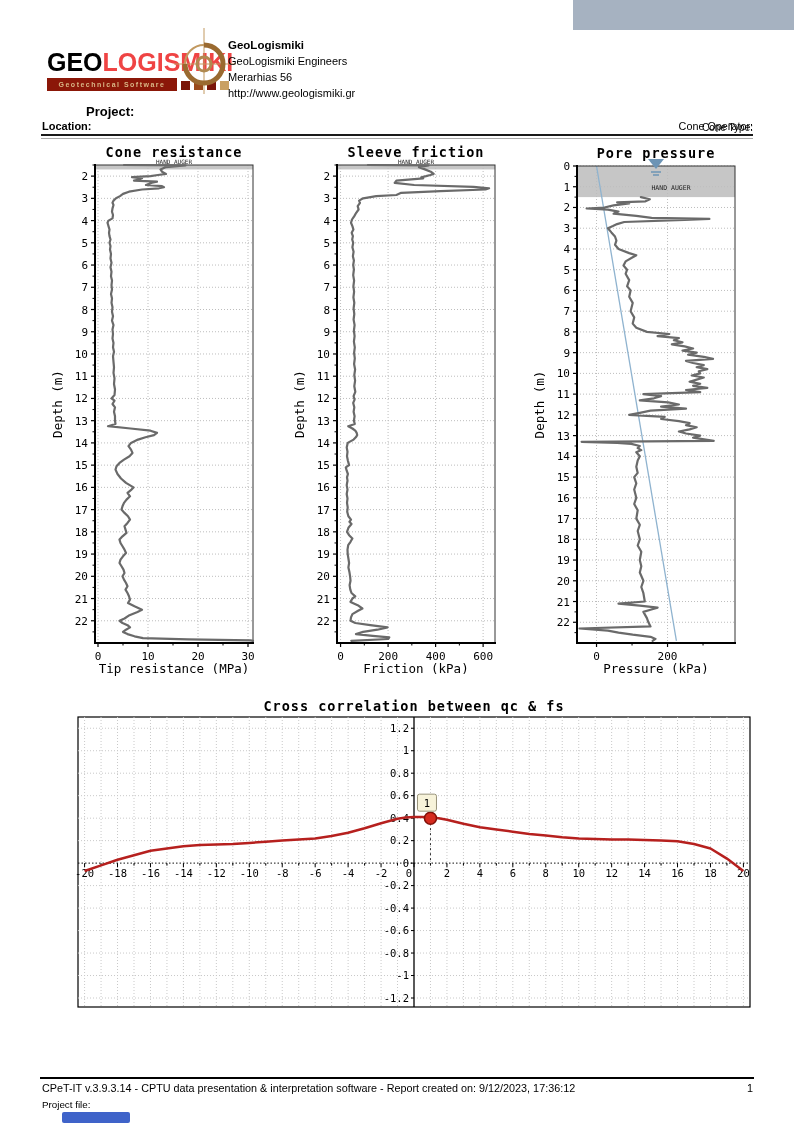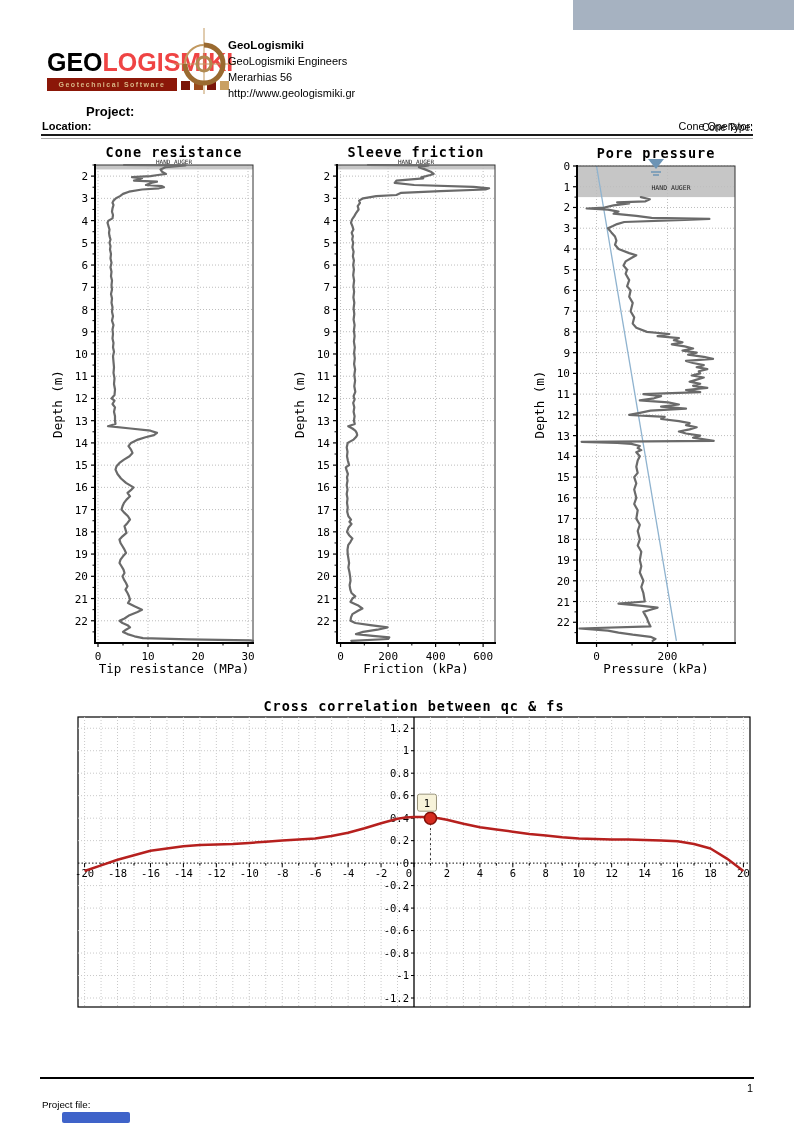--- a/index.html
+++ b/index.html
@@ -555,16 +555,17 @@
         <polyline points="84.6,871.0 101.1,865.4 117.5,859.8 134.0,855.3 150.5,850.8 166.9,848.5 183.4,846.3 199.9,845.1 216.4,844.6 232.8,844.0 249.3,842.9 265.8,841.8 282.2,840.6 298.7,839.5 315.2,838.4 331.6,836.1 348.1,832.8 364.6,828.3 381.1,823.2 397.5,818.7 405.8,817.6 414.0,817.0 422.2,817.0 430.5,817.6 438.7,818.2 446.9,819.8 463.4,823.8 479.9,827.2 496.4,829.4 512.8,831.7 529.3,833.9 545.8,835.6 562.2,837.3 578.7,838.4 595.2,839.0 611.6,839.5 628.1,839.5 644.6,840.1 661.1,840.6 677.5,841.2 694.0,844.0 710.5,848.5 726.9,858.6 743.4,871.0" fill="none" stroke="#b6201e" stroke-width="2.5" stroke-linejoin="round"></polyline>
         <line x1="430.47058823529414" y1="823.1627906976744" x2="430.47058823529414" y2="863.1240310077519" stroke="#333" stroke-dasharray="2,3"></line>
         <circle cx="430.47058823529414" cy="818.1627906976744" r="6" fill="#d52a1e" stroke="#801008" stroke-width="1.5"></circle>
         <rect x="417.47058823529414" y="794.1627906976744" width="19" height="17" rx="2" fill="#f7f3da" stroke="#98937a"></rect>
         <text x="426.97058823529414" y="806.6627906976744" font-size="10.5" font-family="&quot;DejaVu Sans Mono&quot;,monospace" text-anchor="middle" fill="#000">1</text>
         <text x="414" y="711" font-size="13.5" font-family="&quot;DejaVu Sans Mono&quot;,monospace" text-anchor="middle" fill="#000" font-weight="bold" letter-spacing="1">Cross correlation between qc &amp; fs</text>
       </g>
     </svg>
 
   <div class="abs" id="footer-rule"></div>
+  <div class="abs" id="footer-left">CPeT-IT v.3.9.3.14 - CPTU data presentation &amp; interpretation software - Report created on: 9/12/2023, 17:36:12</div>
   <div class="abs" id="footer-page">1</div>
   <div class="abs" id="project-file">Project file:</div>
   <div class="abs" id="artifact-bottom"></div>
 </div>
 
 </body></html>

